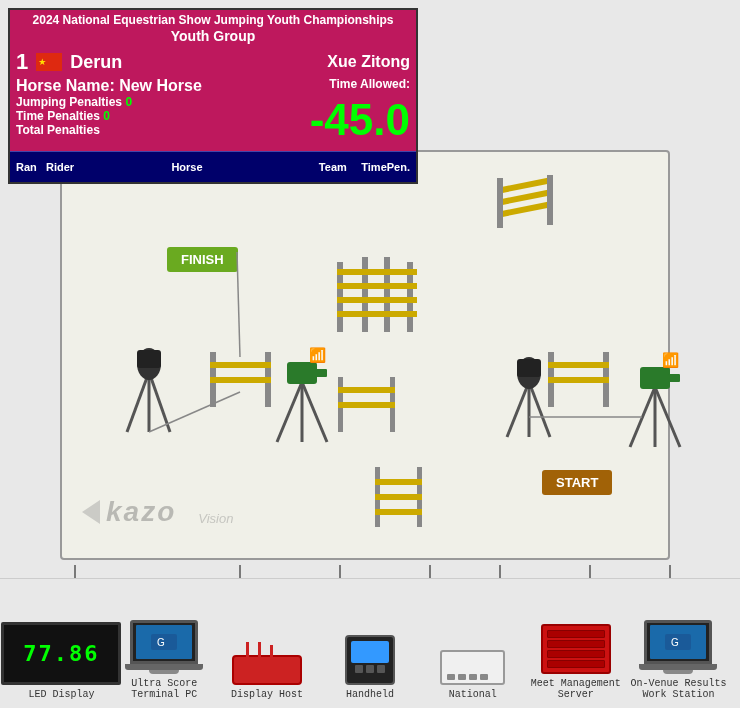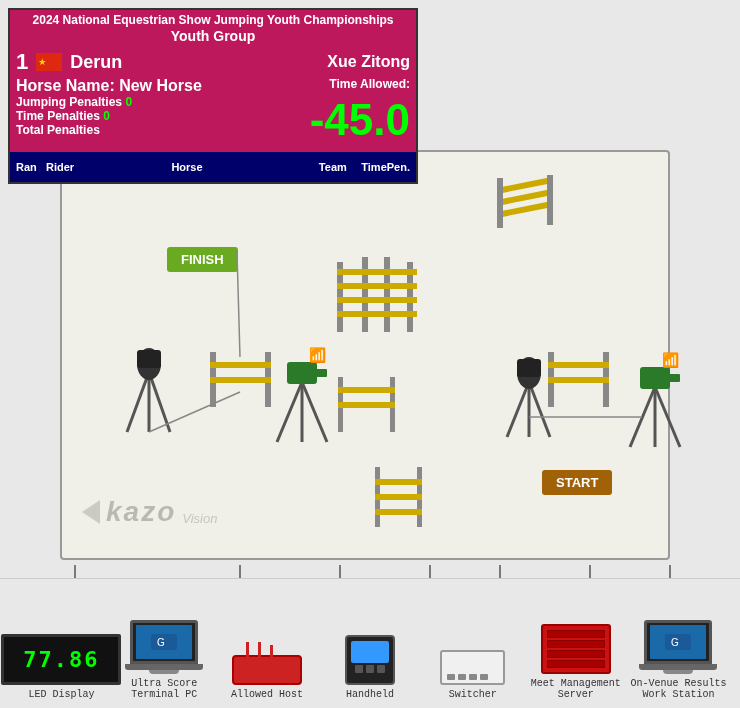--- a/index.html
+++ b/index.html
@@ -171,21 +171,21 @@
       font-size: 28px;
       font-weight: bold;
       font-style: italic;
       color: #555;
       letter-spacing: 2px;
     }
     .kazo-vision {
       font-size: 13px;
       color: #777;
       font-style: italic;
-      margin-left: 4px;
+      margin-left: 20px;
       align-self: flex-end;
       padding-bottom: 2px;
     }
 
     
     .equipment-section {
       position: absolute;
       bottom: 0;
       left: 0;
       right: 0;
@@ -213,21 +213,21 @@
     .equip-img {
       display: flex;
       align-items: flex-end;
       justify-content: center;
       height: 70px;
     }
 
     
     .led-display {
       width: 120px;
-      height: 51px;
+      height: 63px;
       background: #111;
       border: 3px solid #333;
       border-radius: 2px;
       display: flex;
       align-items: center;
       justify-content: center;
       position: relative;
     }
     .led-text {
       font-family: monospace;
@@ -617,21 +617,21 @@
   <div class="equip-item">
     <div class="equip-img">
       <div style="position:relative;margin-top:20px;">
         <div class="router">
           <div class="router-antenna"></div>
           <div class="router-antenna2"></div>
           <div class="router-antenna3"></div>
         </div>
       </div>
     </div>
-    <div class="equip-label">Allowed Host</div>
+    <div class="equip-label">Display Host</div>
   </div>
 
   <div class="equip-item">
     <div class="equip-img">
       <div class="handheld">
         <div class="handheld-screen"></div>
         <div class="handheld-buttons">
           <div class="handheld-btn"></div>
           <div class="handheld-btn"></div>
           <div class="handheld-btn"></div>
@@ -645,21 +645,21 @@
     <div class="equip-img">
       <div class="switcher-box">
         <div class="switcher-ports">
           <div class="switcher-port"></div>
           <div class="switcher-port"></div>
           <div class="switcher-port"></div>
           <div class="switcher-port"></div>
         </div>
       </div>
     </div>
-    <div class="equip-label">Switcher</div>
+    <div class="equip-label">National</div>
   </div>
 
   <div class="equip-item">
     <div class="equip-img">
       <div class="server-box">
         <div class="server-slot"></div>
         <div class="server-slot"></div>
         <div class="server-slot"></div>
         <div class="server-slot"></div>
       </div>

